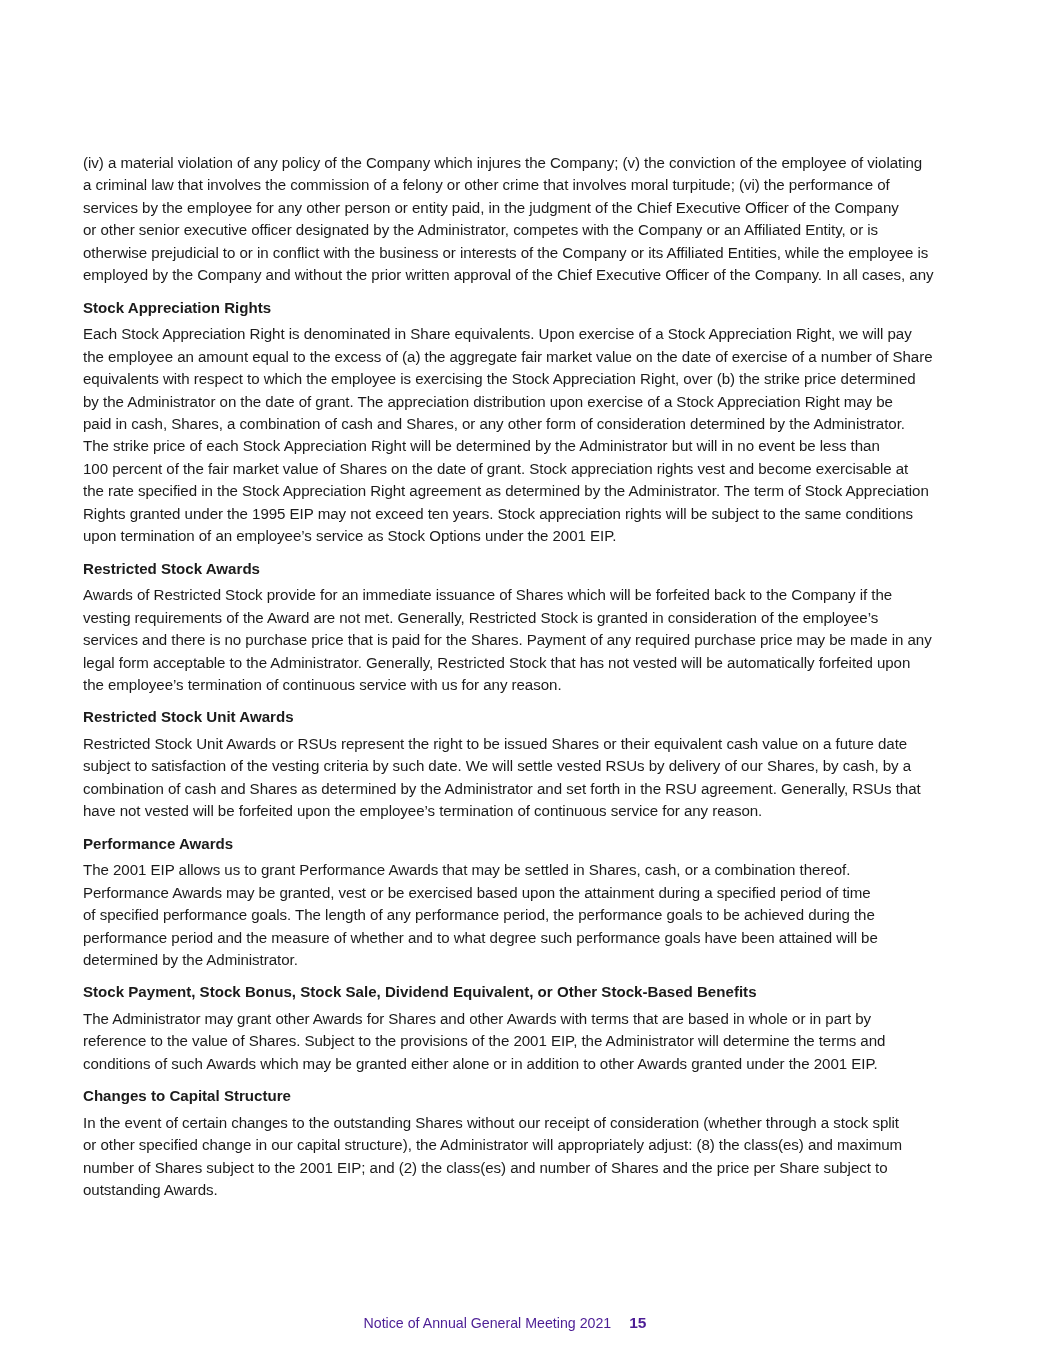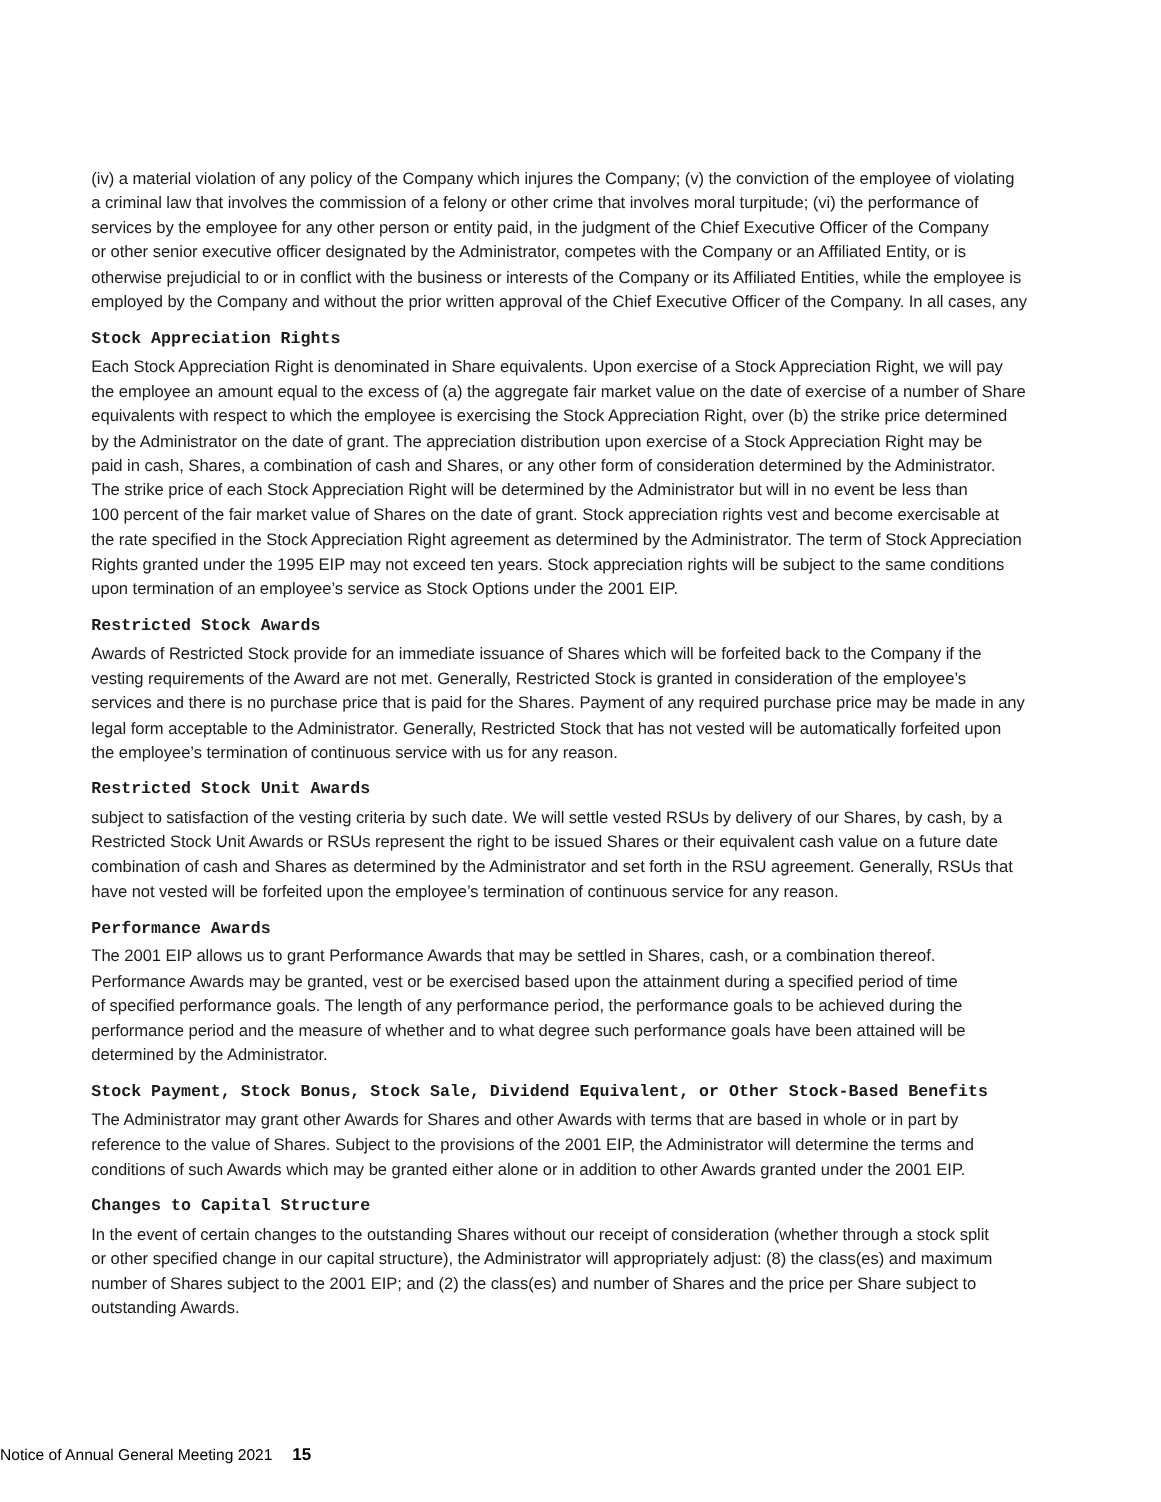--- a/index.html
+++ b/index.html
@@ -25,35 +25,34 @@
     margin: 0;
     font-size: 15.1px;
     line-height: 22.45px;
     letter-spacing: -0.05px;
   }
   h3.section-heading {
     margin: 10px 0 4px 0;
     font-size: 15.1px;
     line-height: 22.45px;
     font-weight: bold;
-    font-family: Liberation Mono, monospace;
   }
   .line {
     display: block;
     white-space: nowrap;
   }
   .footer {
     position: absolute;
     top: 1313px;
     left: 0;
     width: 1010px;
-    text-align: left;
+    text-align: center;
     font-size: 14.2px;
     line-height: 20px;
-    color: #000000;
+    color: #4c1d95;
   }
   .footer .footer-title {
     margin-right: 18px;
   }
   .footer .page-number {
     font-weight: bold;
     font-size: 15.5px;
   }
 </style>
 </head>
@@ -93,22 +92,22 @@
       <span class="line">vesting requirements of the Award are not met. Generally, Restricted Stock is granted in consideration of the employee’s</span>
       <span class="line">services and there is no purchase price that is paid for the Shares. Payment of any required purchase price may be made in any</span>
       <span class="line">legal form acceptable to the Administrator. Generally, Restricted Stock that has not vested will be automatically forfeited upon</span>
       <span class="line">the employee’s termination of continuous service with us for any reason.</span>
     </p>
   </section>
 
   <section>
     <h3 class="section-heading">Restricted Stock Unit Awards</h3>
     <p class="body-text">
+      <span class="line">Restricted Stock Unit Awards or RSUs represent the right to be issued Shares or their equivalent cash value on a future date</span>
       <span class="line">subject to satisfaction of the vesting criteria by such date. We will settle vested RSUs by delivery of our Shares, by cash, by a</span>
-      <span class="line">Restricted Stock Unit Awards or RSUs represent the right to be issued Shares or their equivalent cash value on a future date</span>
       <span class="line">combination of cash and Shares as determined by the Administrator and set forth in the RSU agreement. Generally, RSUs that</span>
       <span class="line">have not vested will be forfeited upon the employee’s termination of continuous service for any reason.</span>
     </p>
   </section>
 
   <section>
     <h3 class="section-heading">Performance Awards</h3>
     <p class="body-text">
       <span class="line">The 2001 EIP allows us to grant Performance Awards that may be settled in Shares, cash, or a combination thereof.</span>
       <span class="line">Performance Awards may be granted, vest or be exercised based upon the attainment during a specified period of time</span>

